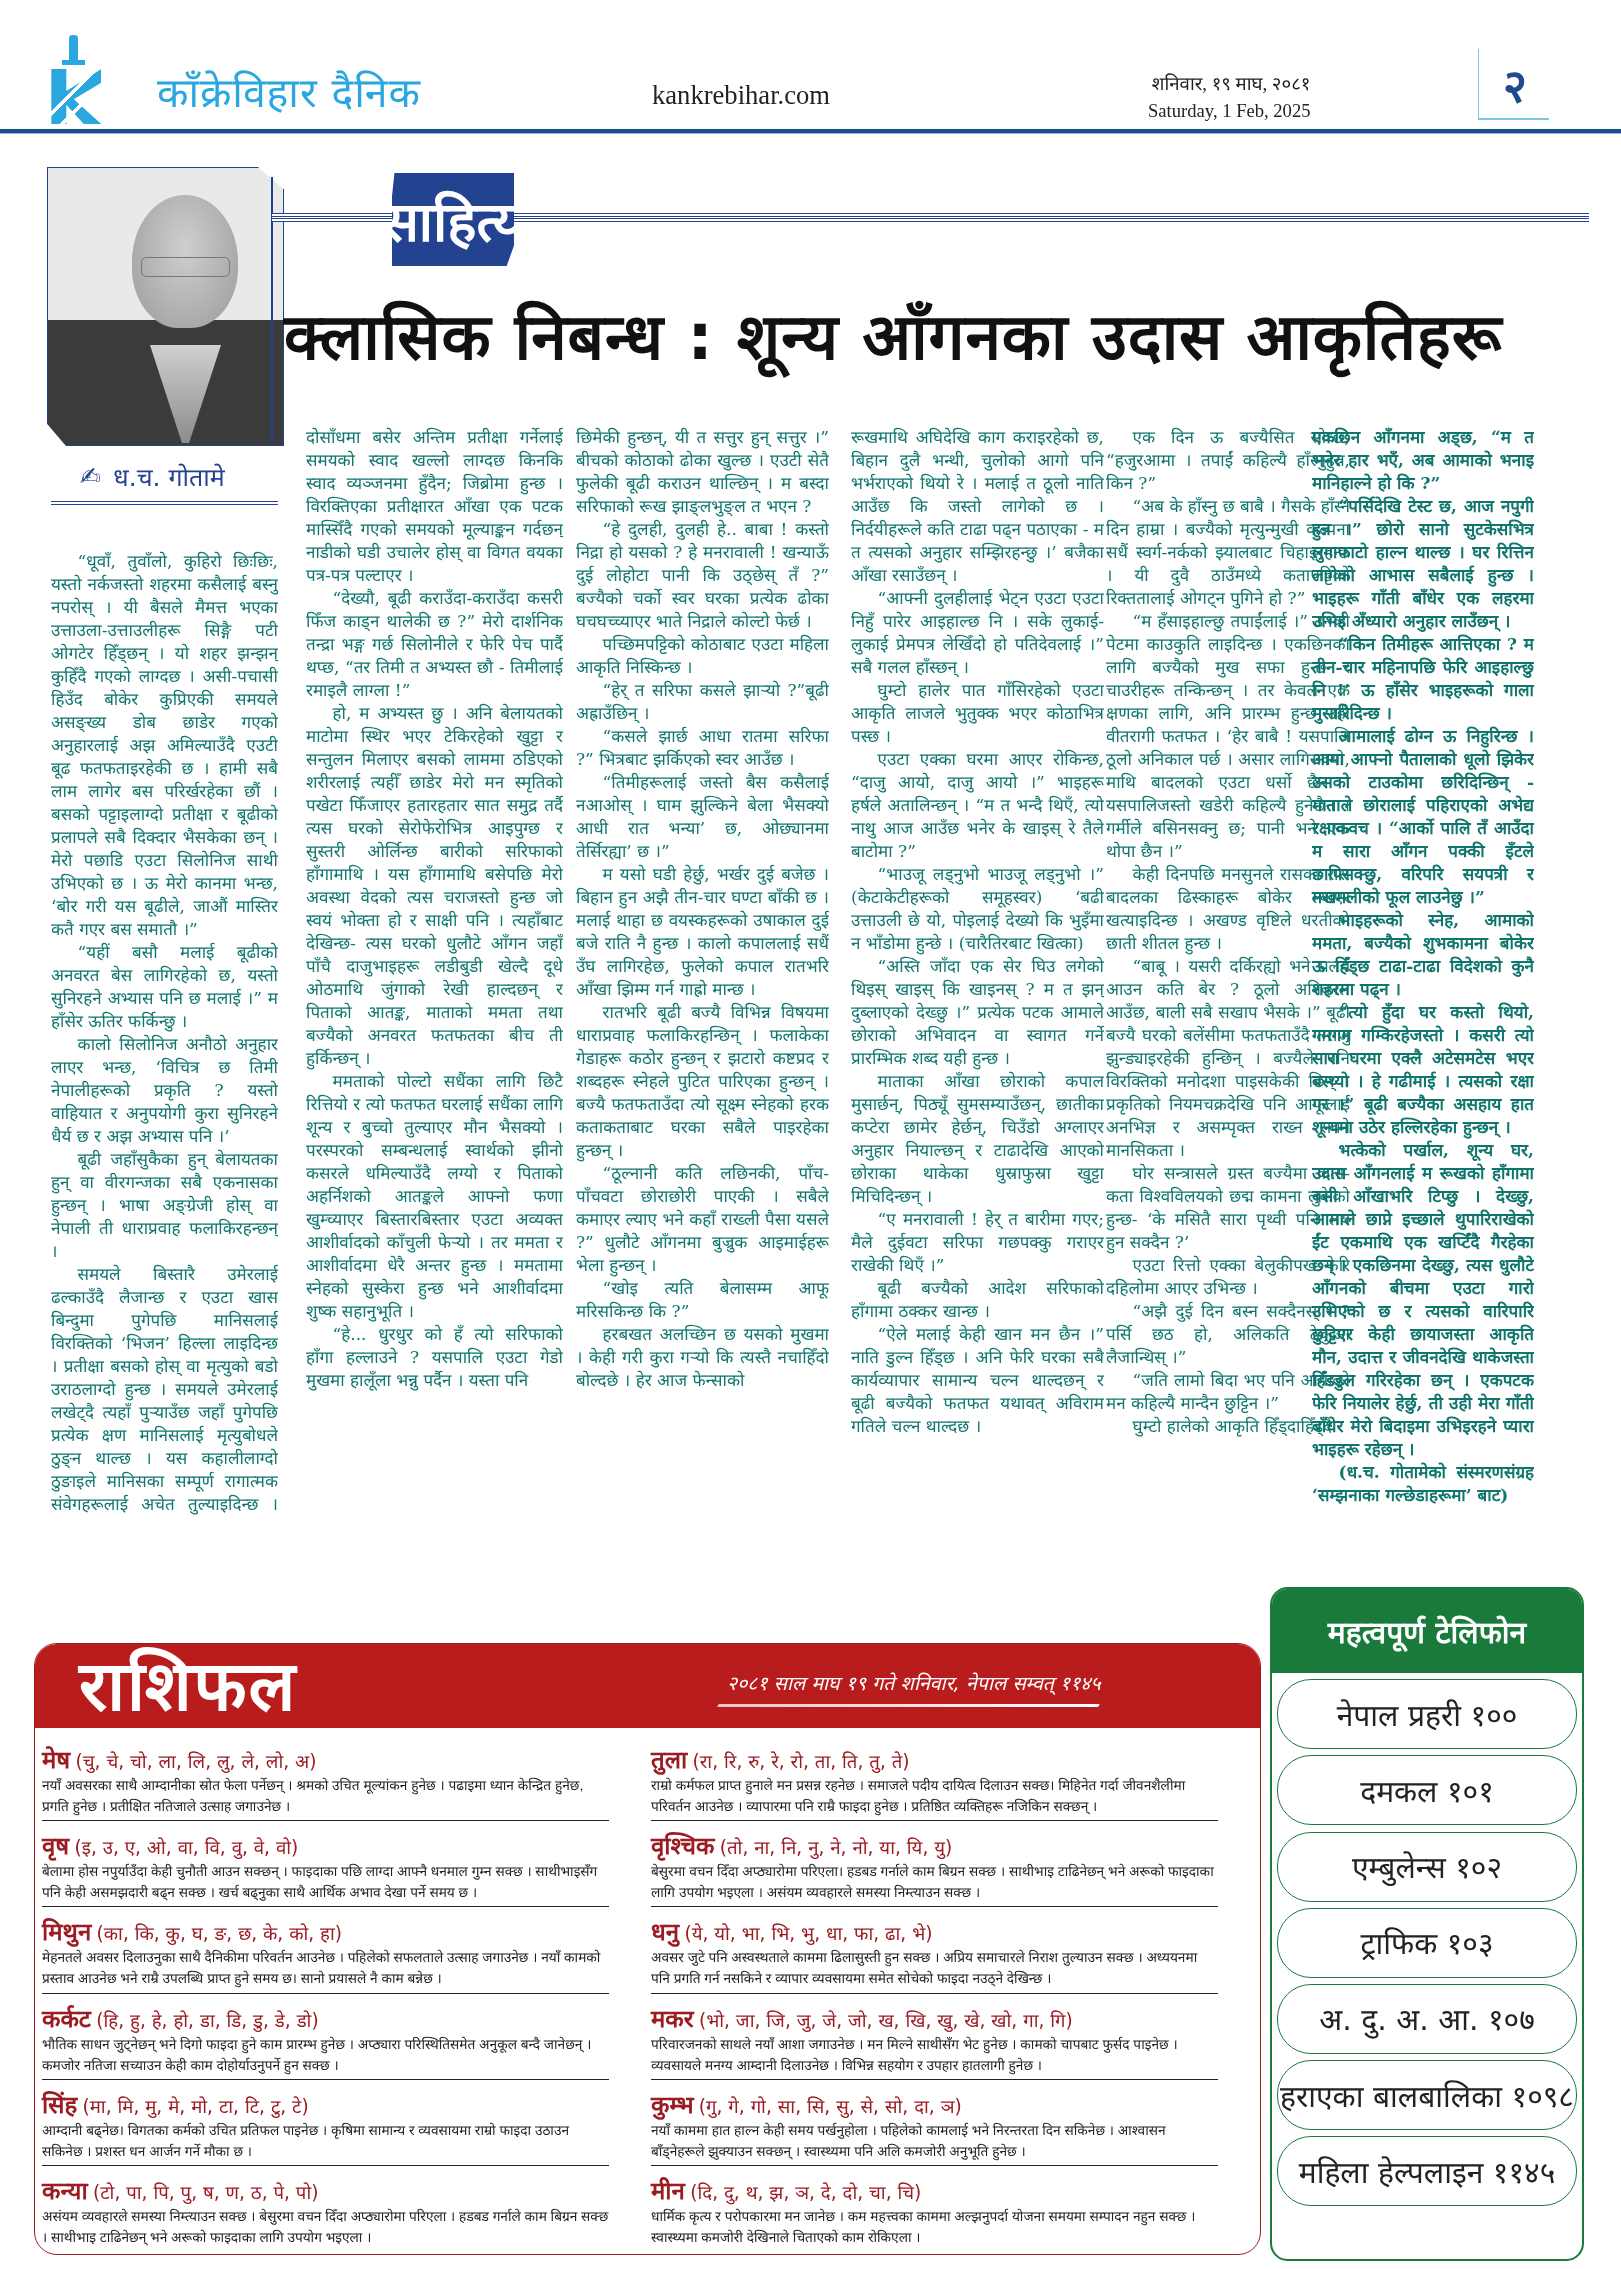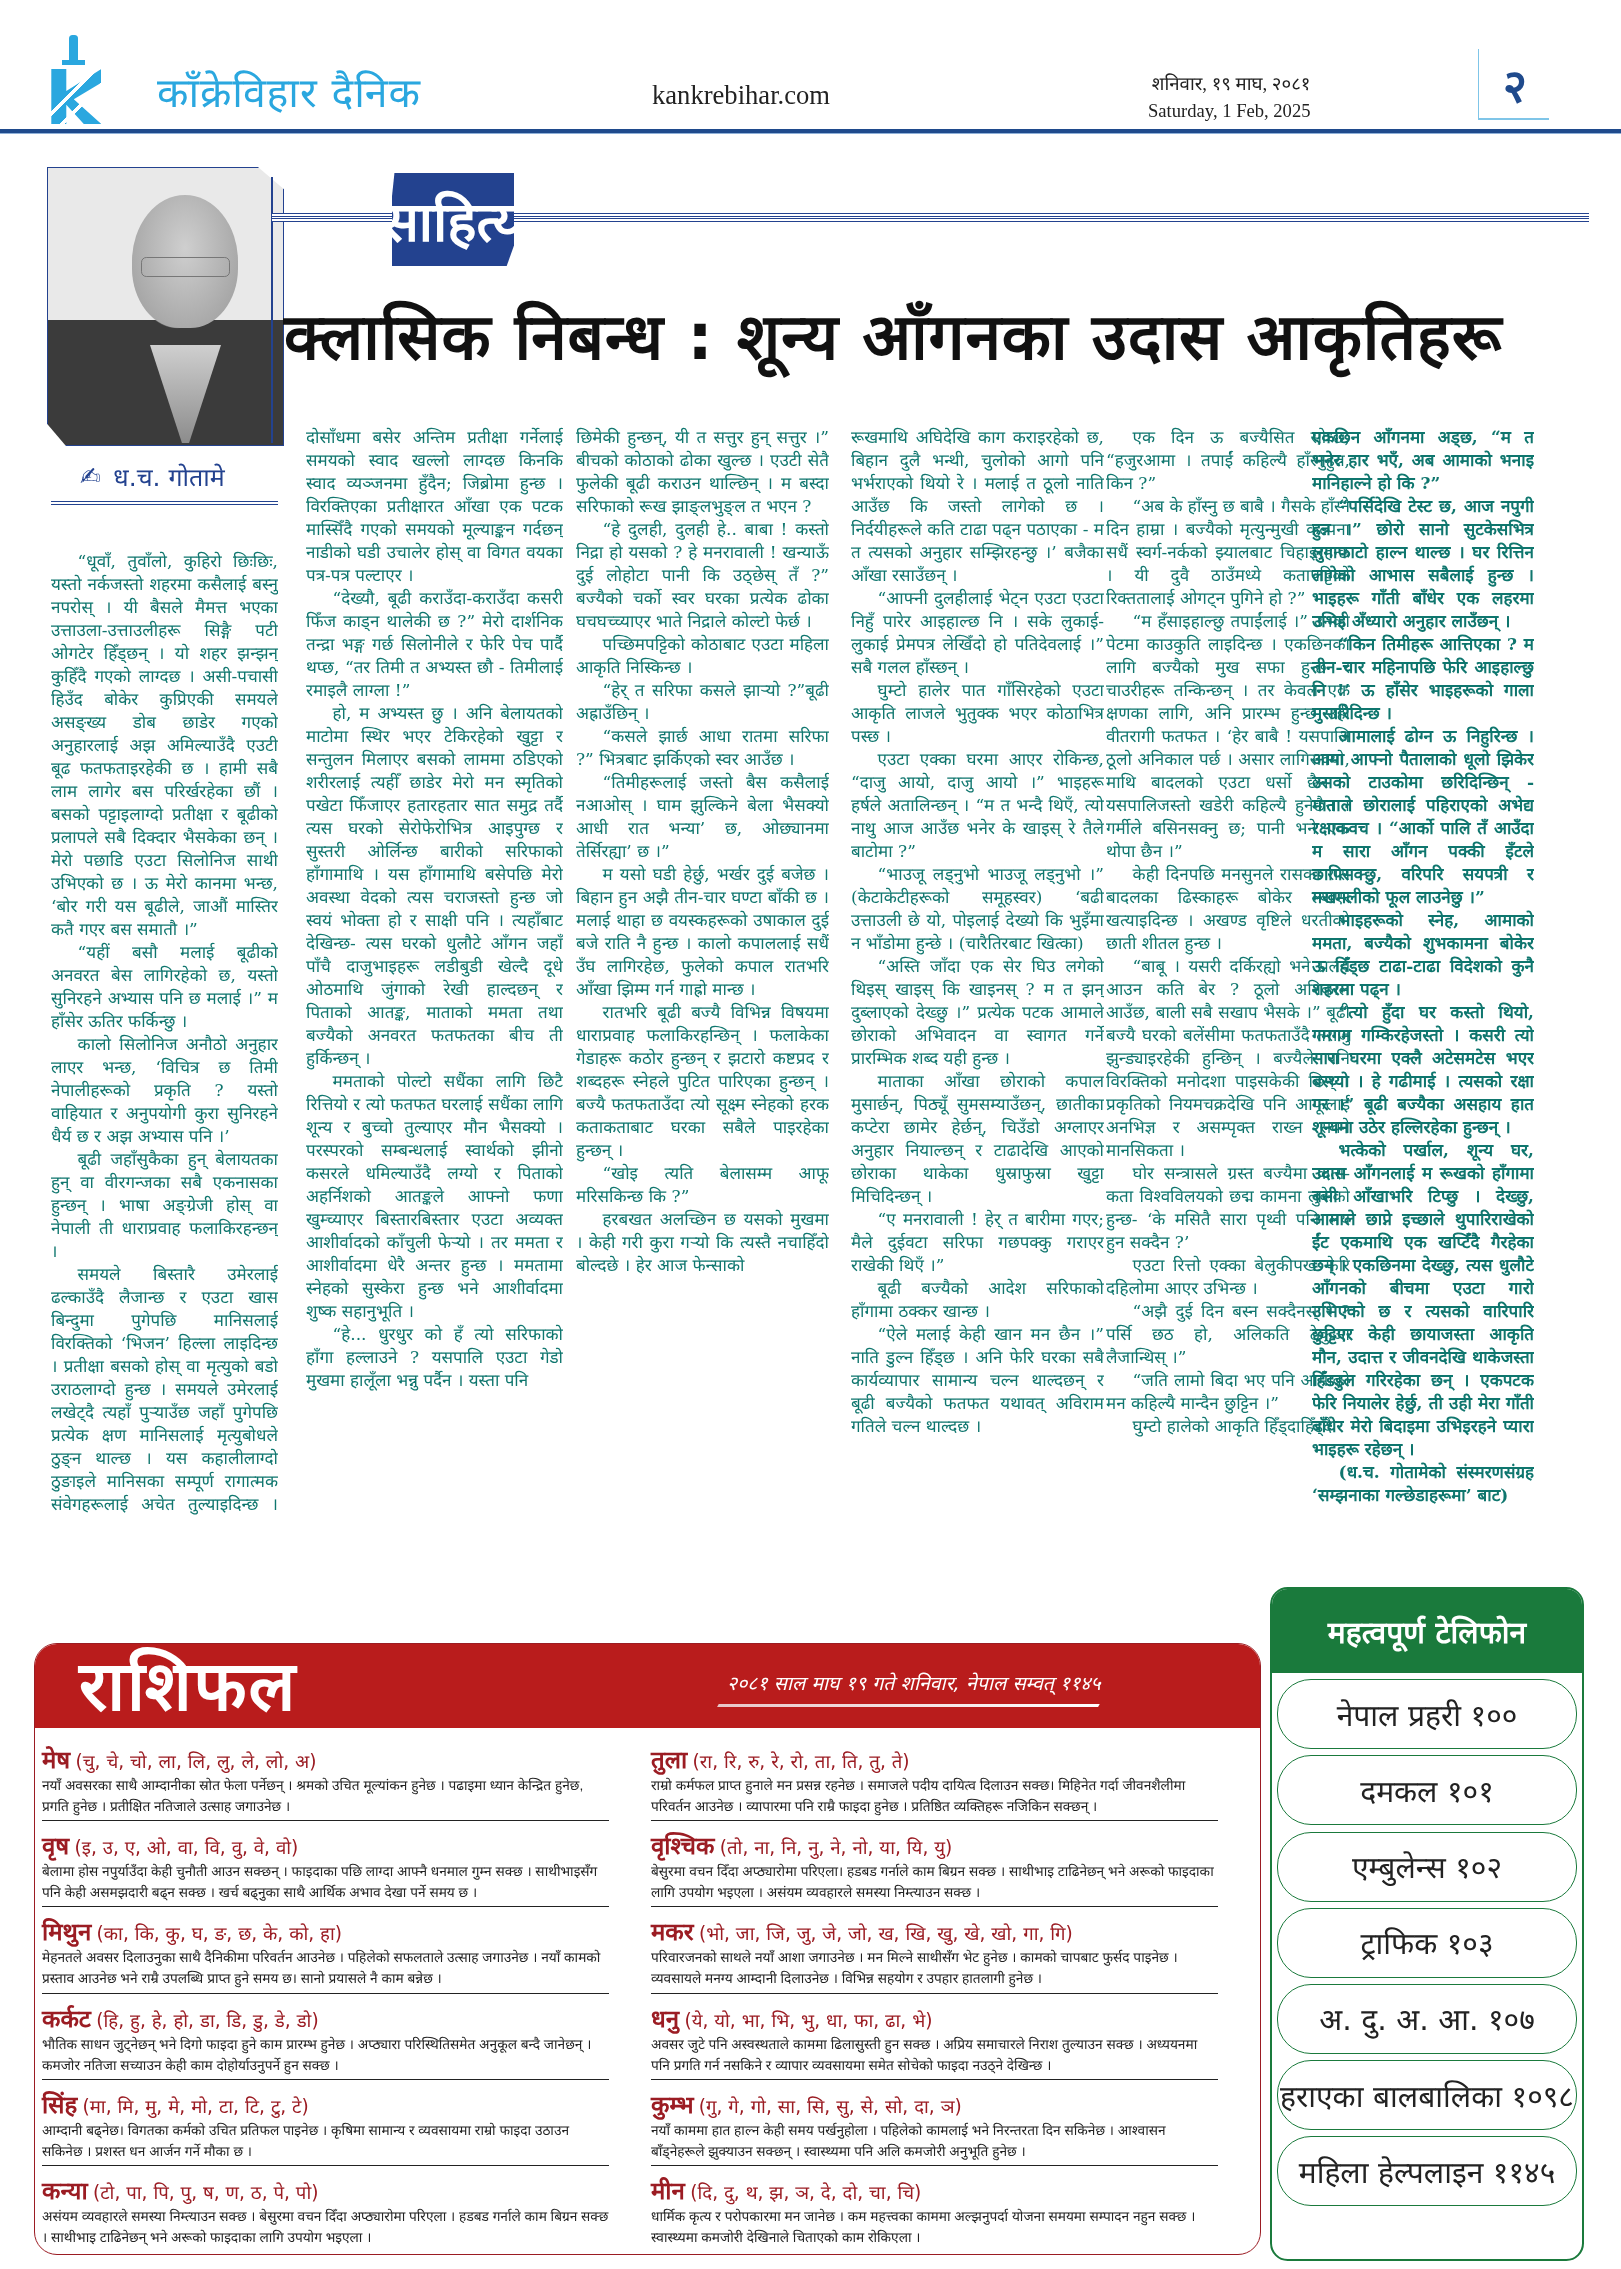--- a/index.html
+++ b/index.html
@@ -123,20 +123,21 @@
     </div>
   <div class="col" id="col2" style="left:576px; top:8.9px; width:253px; height:1091px;">
       <p class="cont">छिमेकी हुन्छन्, यी त सत्तुर हुन् सत्तुर ।” बीचको कोठाको ढोका खुल्छ । एउटी सेतै फुलेकी बूढी कराउन थाल्छिन् । म बस्दा सरिफाको रूख झाङ्लभुङ्ल त भएन ?</p>
       <p>“हे दुलही, दुलही हे.. बाबा ! कस्तो निद्रा हो यसको ? हे मनरावाली ! खन्याऊँ दुई लोहोटा पानी कि उठ्छेस् तँ ?” बज्यैको चर्को स्वर घरका प्रत्येक ढोका घचघच्च्याएर भाते निद्राले कोल्टो फेर्छ ।</p>
       <p>पच्छिमपट्टिको कोठाबाट एउटा महिला आकृति निस्किन्छ ।</p>
       <p>“हेर् त सरिफा कसले झार्‍यो ?”बूढी अह्राउँछिन् ।</p>
       <p>“कसले झार्छ आधा रातमा सरिफा ?” भित्रबाट झर्किएको स्वर आउँछ ।</p>
       <p>“तिमीहरूलाई जस्तो बैस कसैलाई नआओस् । घाम झुल्किने बेला भैसक्यो आधी रात भन्या’ छ, ओछ्यानमा तेर्सिरह्या’ छ ।”</p>
       <p>म यसो घडी हेर्छु, भर्खर दुई बजेछ । बिहान हुन अझै तीन-चार घण्टा बाँकी छ । मलाई थाहा छ वयस्कहरूको उषाकाल दुई बजे राति नै हुन्छ । कालो कपाललाई सधैं उँघ लागिरहेछ, फुलेको कपाल रातभरि आँखा झिम्म गर्न गाह्रो मान्छ ।</p>
       <p>रातभरि बूढी बज्यै विभिन्न विषयमा धाराप्रवाह फलाकिरहन्छिन् । फलाकेका गेडाहरू कठोर हुन्छन् र झटारो कष्टप्रद र शब्दहरू स्नेहले पुटित पारिएका हुन्छन् । बज्यै फतफताउँदा त्यो सूक्ष्म स्नेहको हरक कताकताबाट घरका सबैले पाइरहेका हुन्छन् ।</p>
+      <p>“ठूल्नानी कति लछिनकी, पाँच-पाँचवटा छोराछोरी पाएकी । सबैले कमाएर ल्याए भने कहाँ राख्ली पैसा यसले ?” धुलौटे आँगनमा बुज्रुक आइमाईहरू भेला हुन्छन् ।</p>
       <p>“खोइ त्यति बेलासम्म आफू मरिसकिन्छ कि ?”</p>
       <p>हरबखत अलच्छिन छ यसको मुखमा । केही गरी कुरा गर्‍यो कि त्यस्तै नचाहिँदो बोल्दछे । हेर आज फेन्साको</p>
     </div>
   <div class="col" id="col3" style="left:851px; top:8.9px; width:253px; height:1091px;">
       <p class="cont">रूखमाथि अघिदेखि काग कराइरहेको छ, बिहान दुलै भन्थी, चुलोको आगो पनि भर्भराएको थियो रे । मलाई त ठूलो नाति आउँछ कि जस्तो लागेको छ । निर्दयीहरूले कति टाढा पढ्न पठाएका - म त त्यसको अनुहार सम्झिरहन्छु ।’ बजैका आँखा रसाउँछन् ।</p>
       <p>“आफ्नी दुलहीलाई भेट्न एउटा एउटा निहुँ पारेर आइहाल्छ नि । सके लुकाई-लुकाई प्रेमपत्र लेखिँदो हो पतिदेवलाई ।” सबै गलल हाँस्छन् ।</p>
       <p>घुम्टो हालेर पात गाँसिरहेको एउटा आकृति लाजले भुतुक्क भएर कोठाभित्र पस्छ ।</p>
       <p>एउटा एक्का घरमा आएर रोकिन्छ, “दाजु आयो, दाजु आयो ।” भाइहरू हर्षले अतालिन्छन् । “म त भन्दै थिएँ, त्यो नाथु आज आउँछ भनेर के खाइस् रे तैले बाटोमा ?”</p>
       <p>“भाउजू लड्नुभो भाउजू लड्नुभो ।” (केटाकेटीहरूको समूहस्वर) ‘बढी उत्ताउली छे यो, पोइलाई देख्यो कि भुइँमा न भाँडोमा हुन्छे । (चारैतिरबाट खित्का)</p>
       <p>“अस्ति जाँदा एक सेर घिउ लगेको थिइस् खाइस् कि खाइनस् ? म त झन् दुब्लाएको देख्छु ।” प्रत्येक पटक आमाले छोराको अभिवादन वा स्वागत गर्ने प्रारम्भिक शब्द यही हुन्छ ।</p>
@@ -229,31 +230,31 @@
       </div>
       <div class="sign">
         <div class="sign-head">
           <span class="sign-name">वृश्चिक</span>
           <span class="sign-syl">(तो, ना, नि, नु, ने, नो, या, यि, यु)</span>
         </div>
         <div class="sign-text">बेसुरमा वचन दिँदा अप्ठ्यारोमा परिएला। हडबड गर्नाले काम बिग्रन सक्छ । साथीभाइ टाढिनेछन् भने अरूको फाइदाका लागि उपयोग भइएला । असंयम व्यवहारले समस्या निम्त्याउन सक्छ ।</div>
       </div>
       <div class="sign">
         <div class="sign-head">
+          <span class="sign-name">धनु</span>
+          <span class="sign-syl">(ये, यो, भा, भि, भु, धा, फा, ढा, भे)</span>
+        </div>
+        <div class="sign-text">अवसर जुटे पनि अस्वस्थताले काममा ढिलासुस्ती हुन सक्छ । अप्रिय समाचारले निराश तुल्याउन सक्छ । अध्ययनमा पनि प्रगति गर्न नसकिने र व्यापार व्यवसायमा समेत सोचेको फाइदा नउठ्ने देखिन्छ ।</div>
+      </div>
+      <div class="sign">
+        <div class="sign-head">
           <span class="sign-name">मकर</span>
           <span class="sign-syl">(भो, जा, जि, जु, जे, जो, ख, खि, खु, खे, खो, गा, गि)</span>
         </div>
         <div class="sign-text">परिवारजनको साथले नयाँ आशा जगाउनेछ । मन मिल्ने साथीसँग भेट हुनेछ । कामको चापबाट फुर्सद पाइनेछ । व्यवसायले मनग्य आम्दानी दिलाउनेछ । विभिन्न सहयोग र उपहार हातलागी हुनेछ ।</div>
-      </div>
-      <div class="sign">
-        <div class="sign-head">
-          <span class="sign-name">धनु</span>
-          <span class="sign-syl">(ये, यो, भा, भि, भु, धा, फा, ढा, भे)</span>
-        </div>
-        <div class="sign-text">अवसर जुटे पनि अस्वस्थताले काममा ढिलासुस्ती हुन सक्छ । अप्रिय समाचारले निराश तुल्याउन सक्छ । अध्ययनमा पनि प्रगति गर्न नसकिने र व्यापार व्यवसायमा समेत सोचेको फाइदा नउठ्ने देखिन्छ ।</div>
       </div>
       <div class="sign">
         <div class="sign-head">
           <span class="sign-name">कुम्भ</span>
           <span class="sign-syl">(गु, गे, गो, सा, सि, सु, से, सो, दा, ञ)</span>
         </div>
         <div class="sign-text">नयाँ काममा हात हाल्न केही समय पर्खनुहोला । पहिलेको कामलाई भने निरन्तरता दिन सकिनेछ । आश्वासन बाँड्नेहरूले झुक्याउन सक्छन् । स्वास्थ्यमा पनि अलि कमजोरी अनुभूति हुनेछ ।</div>
       </div>
       <div class="sign">
         <div class="sign-head">

